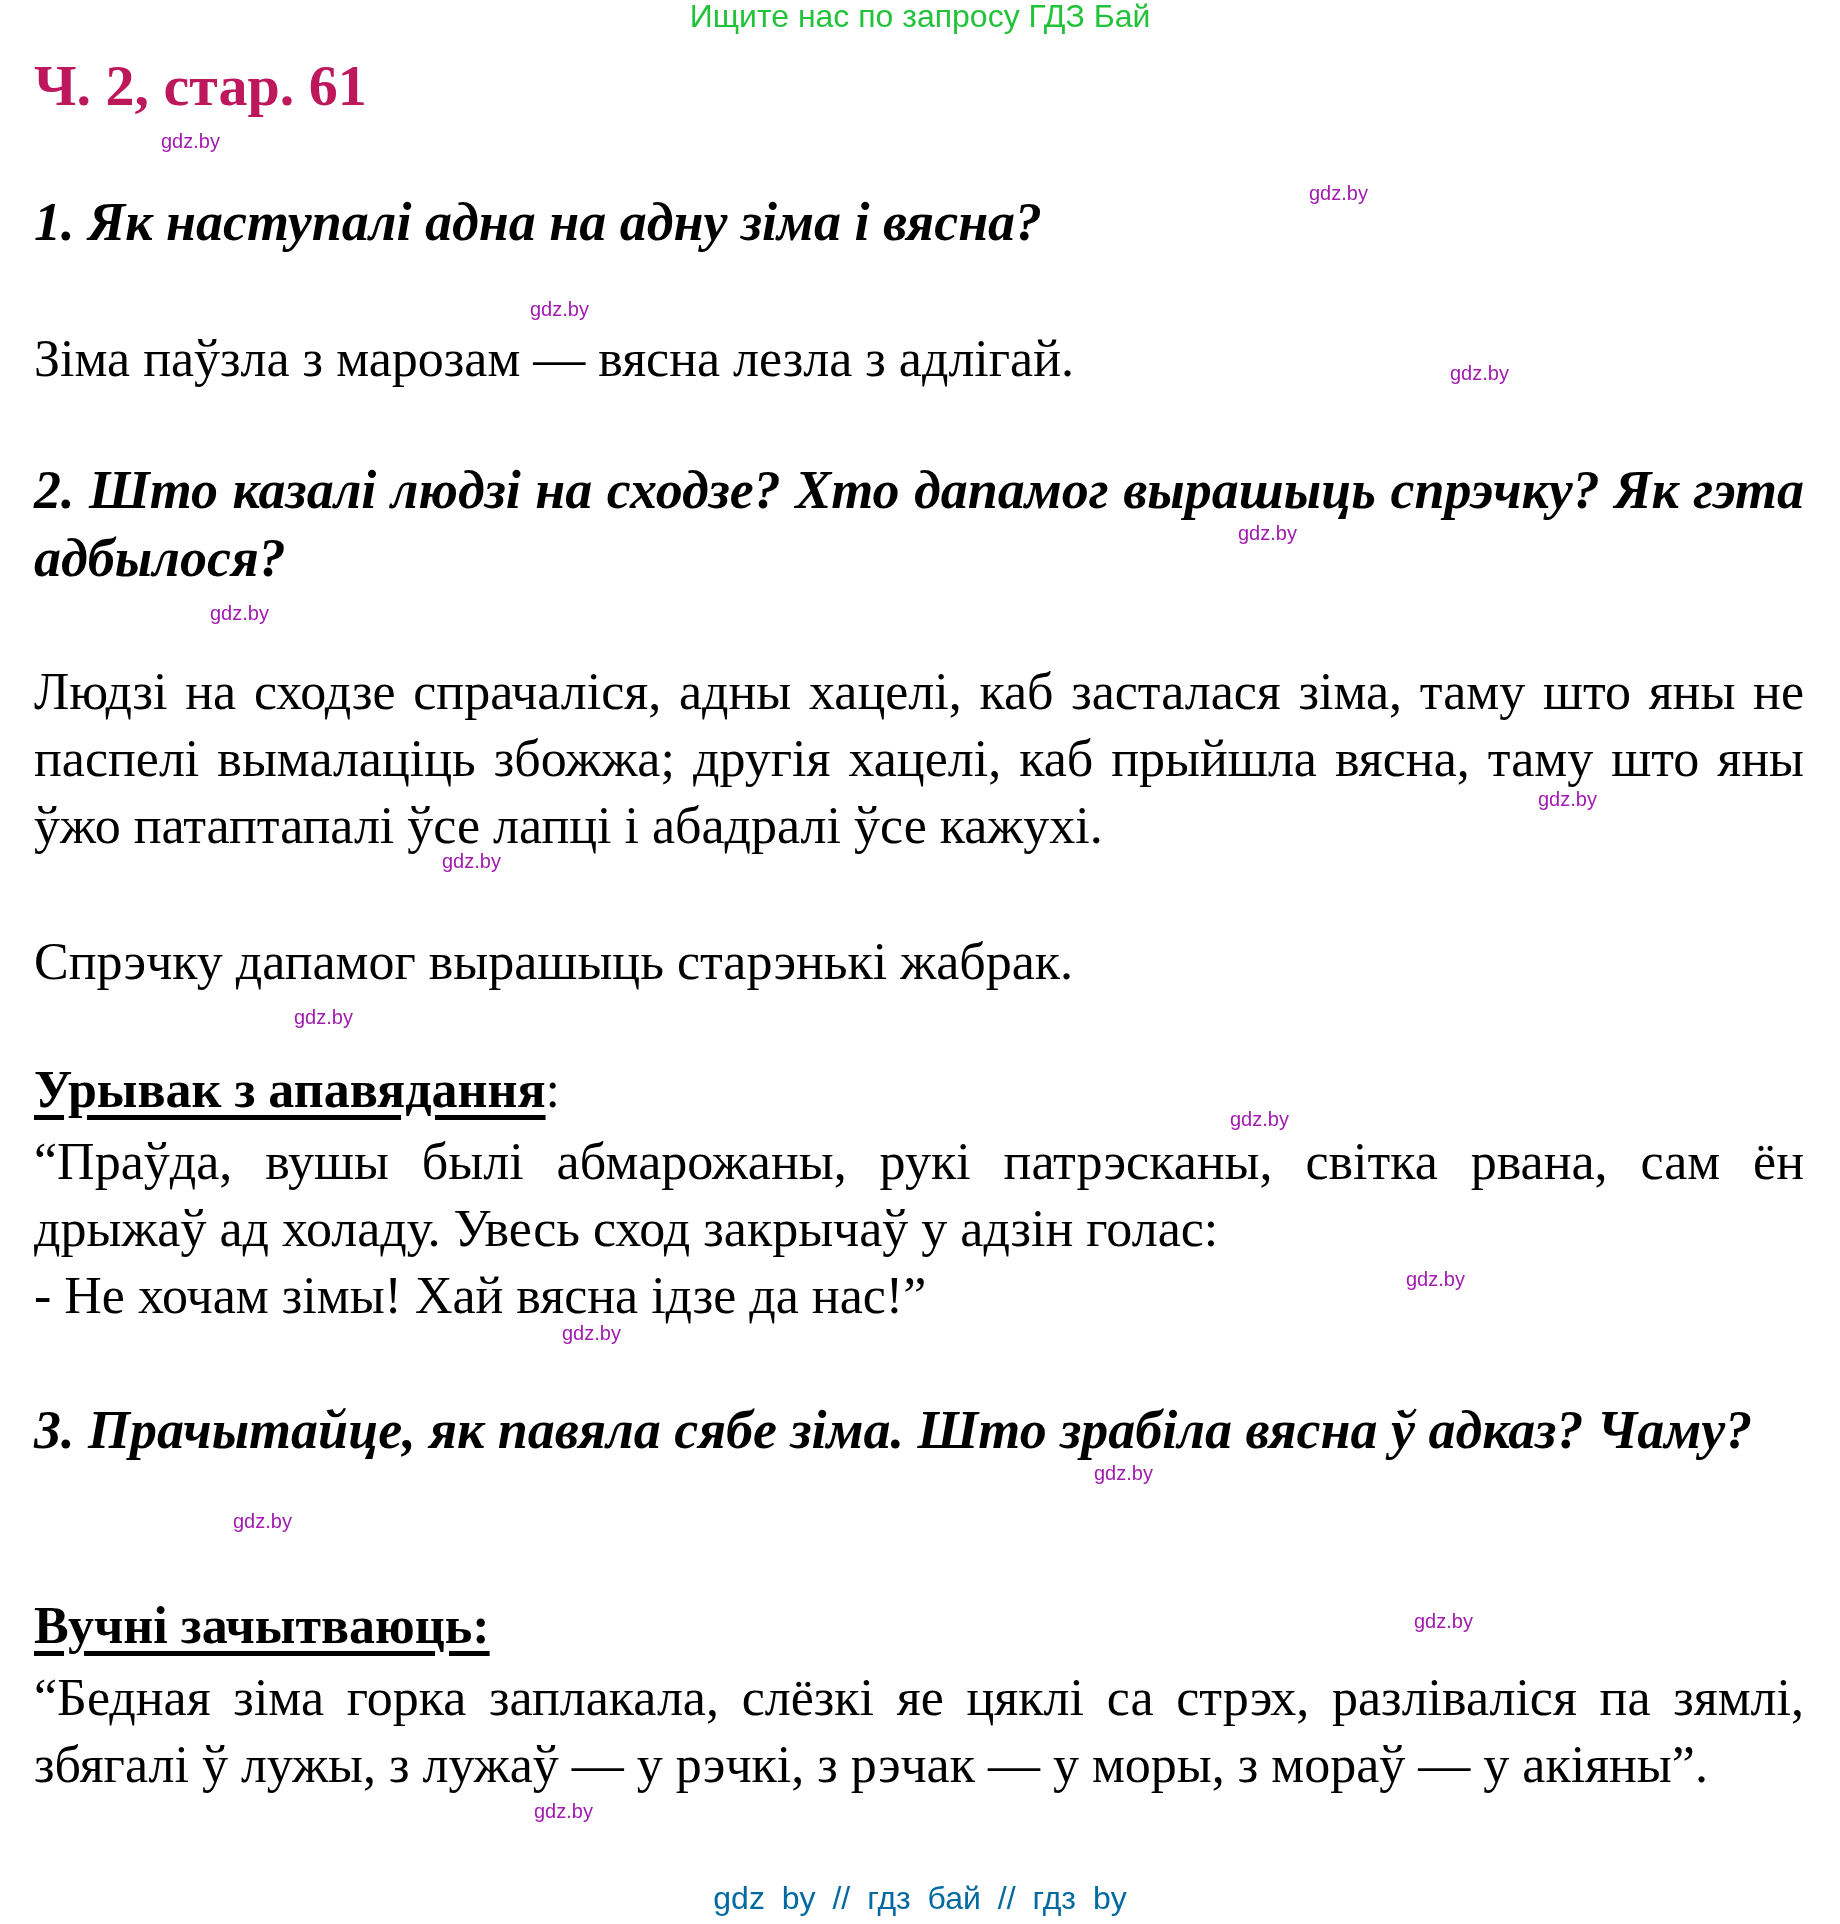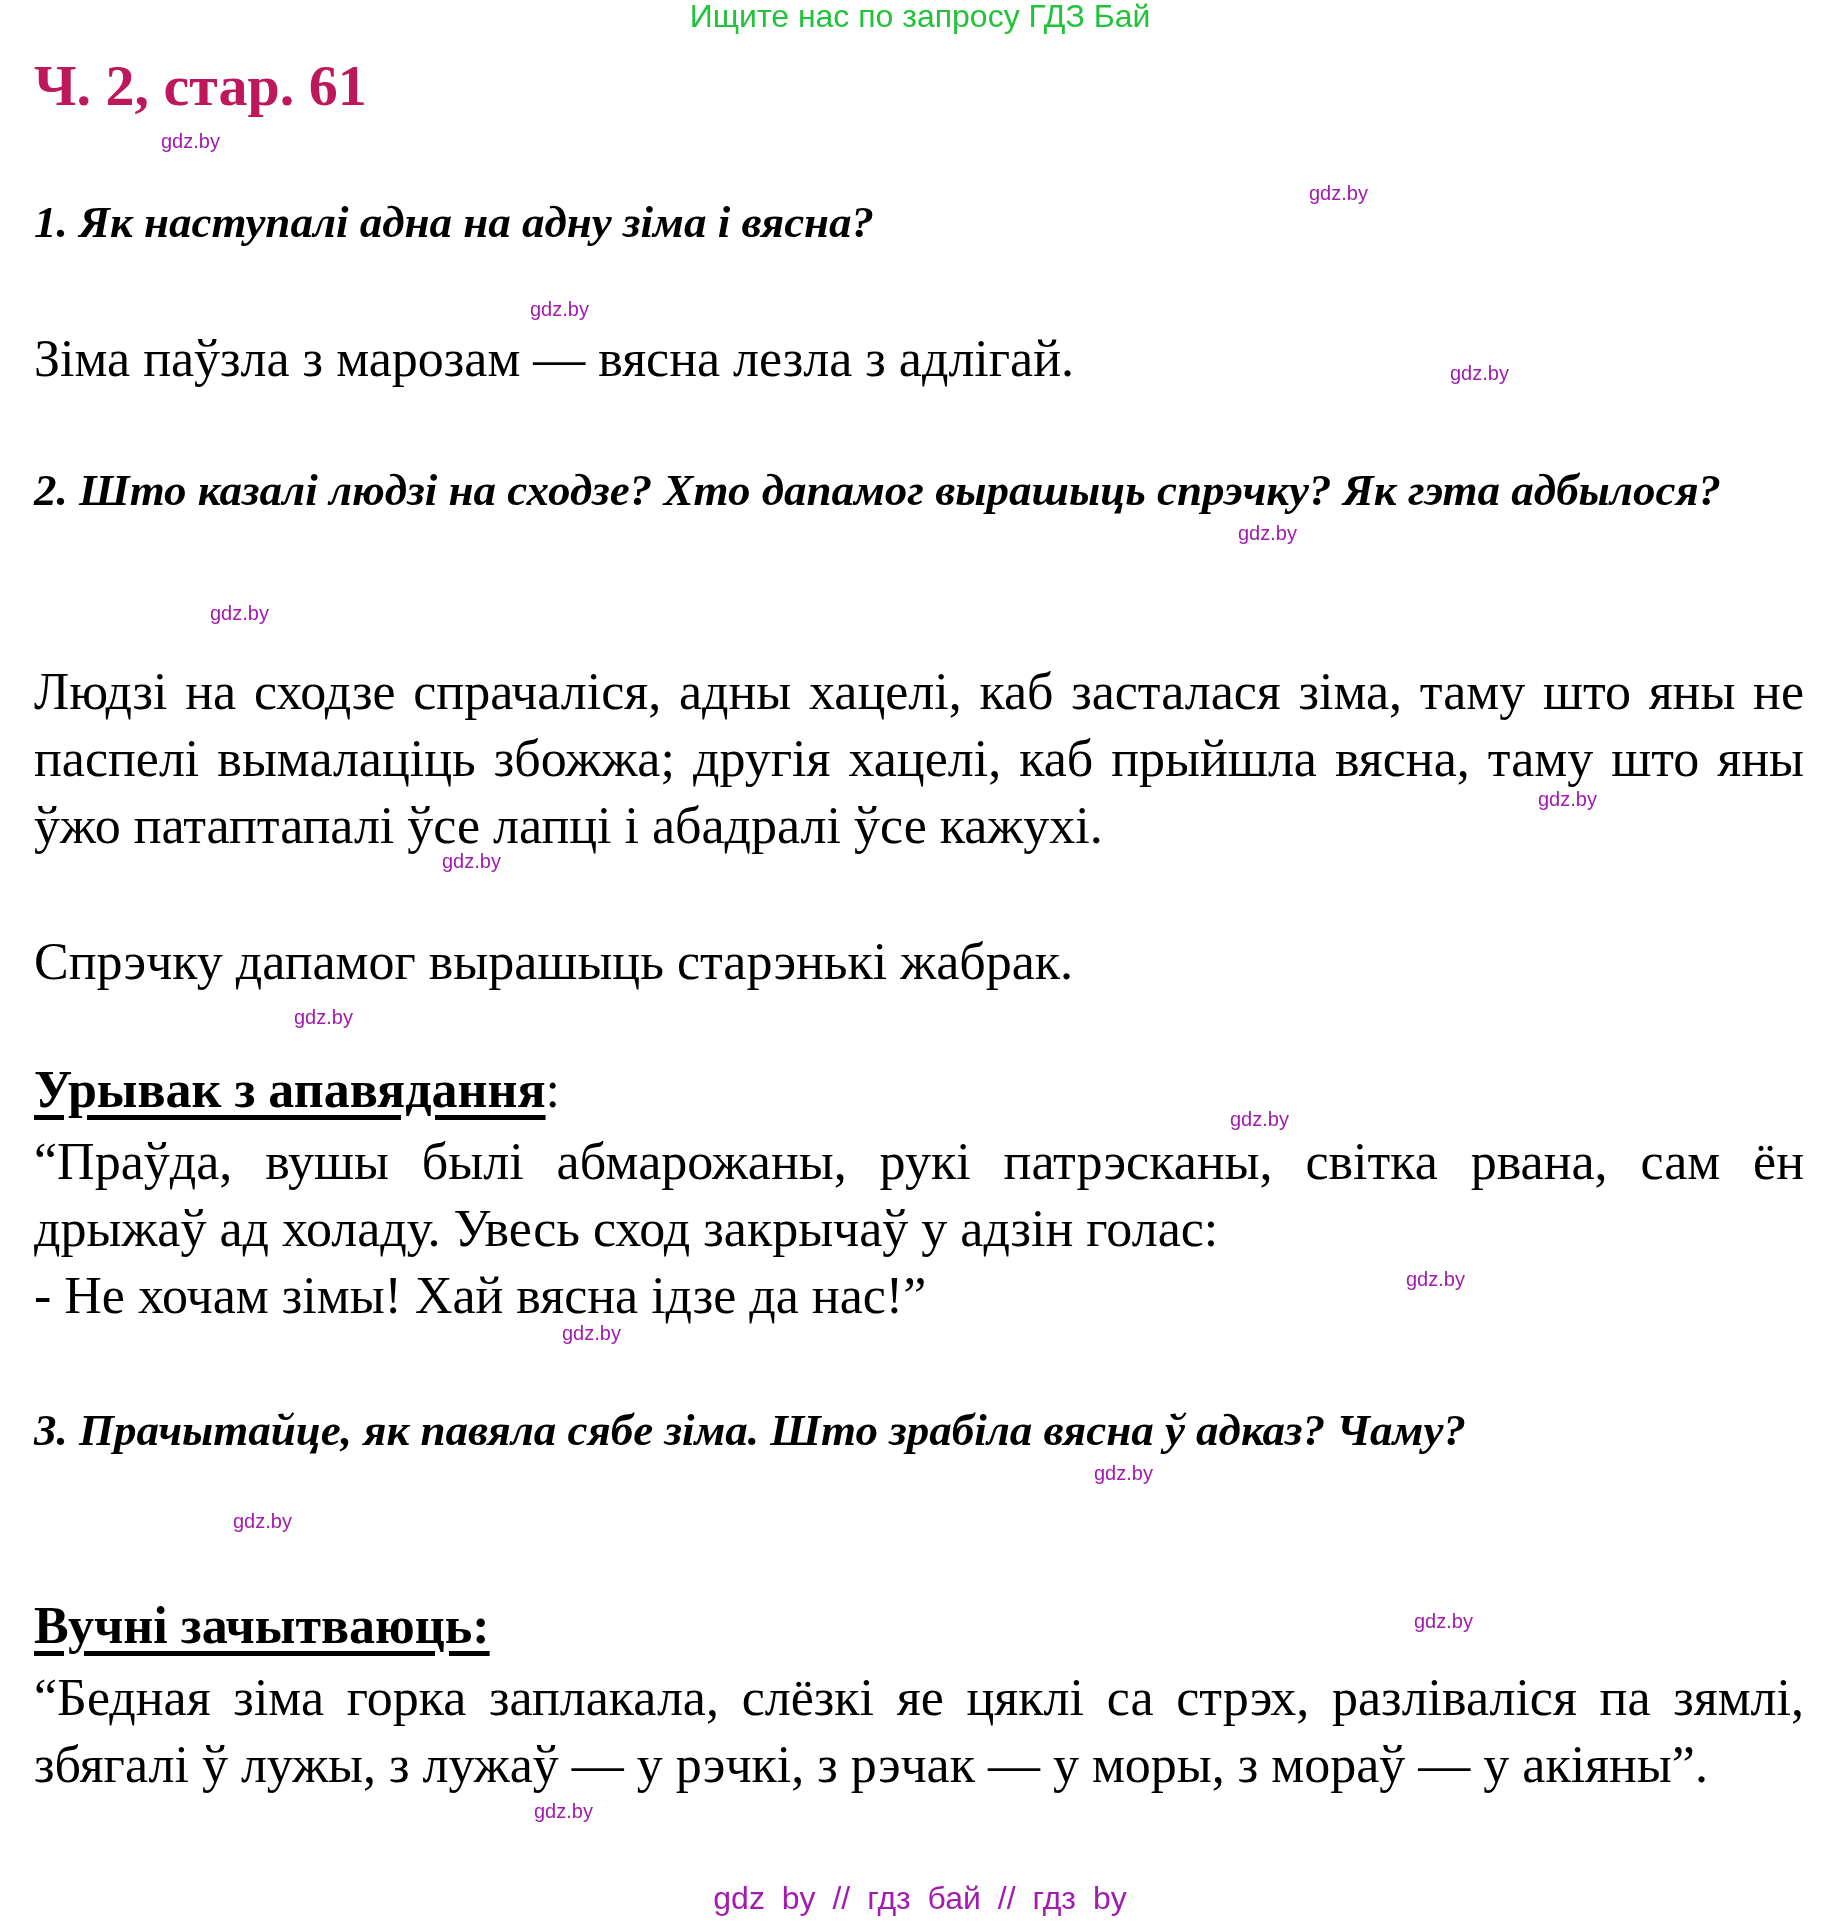--- a/index.html
+++ b/index.html
@@ -1,25 +1,25 @@
 <!DOCTYPE html>
 <html><head>
 <meta charset="utf-8">
 <style>
   html, body { margin:0; padding:0; background:#fff; }
   body { width:1840px; height:1924px; position:relative; overflow:hidden; font-family:"Liberation Serif", serif; color:#000; }
   .abs { position:absolute; }
   .top-banner { left:0; width:1840px; top:-2px; text-align:center; font-family:"Liberation Sans", sans-serif; font-size:32px; color:#22c33a; }
   .title { left:34px; top:52px; font-weight:bold; font-size:58px; color:#be185d; }
   .wm { font-family:"Liberation Sans", sans-serif; font-size:20px; color:#a21caf; }
-  .q { left:34px; width:1770px; font-weight:bold; font-style:italic; font-size:45px; line-height:68px; text-align:justify; text-align-last:left; }
+  .q { left:34px; width:1770px; font-weight:bold; font-style:italic; font-size:54px; line-height:68px; text-align:justify; text-align-last:left; }
   .p { left:34px; width:1770px; font-size:52px; line-height:67px; text-align:justify; }
   .p.last-left { text-align-last:left;font-family:Liberation Serif, serif; }
   .h { left:34px; font-weight:bold; font-size:52px; text-decoration:underline; text-decoration-thickness:5px; text-underline-offset:8px; }
-  .footer { left:0; width:1840px; top:1880px; text-align:center; font-family:"Liberation Sans", sans-serif; font-size:32px; color:#a21caf; word-spacing:8px; }
+  .footer { left:0; width:1840px; top:1880px; text-align:center; font-family:"Liberation Sans", sans-serif; font-size:32px; color:#0369a1; word-spacing:8px; }
 </style>
 </head>
 <body>
 
 <div class="abs top-banner">Ищите нас по запросу ГДЗ Бай</div>
 <div class="abs title">Ч. 2, стар. 61</div>
 
 <div class="abs wm" style="left:161px;top:130px">gdz.by</div>
 <div class="abs wm" style="left:1309px;top:182px">gdz.by</div>
 

